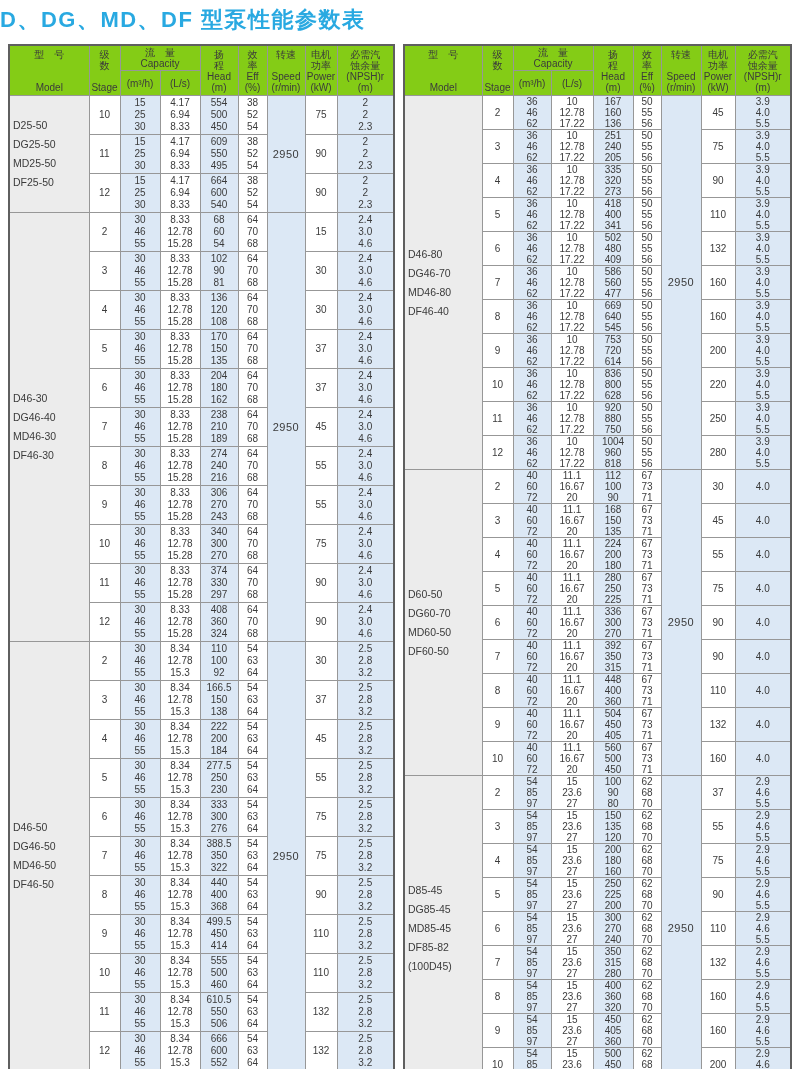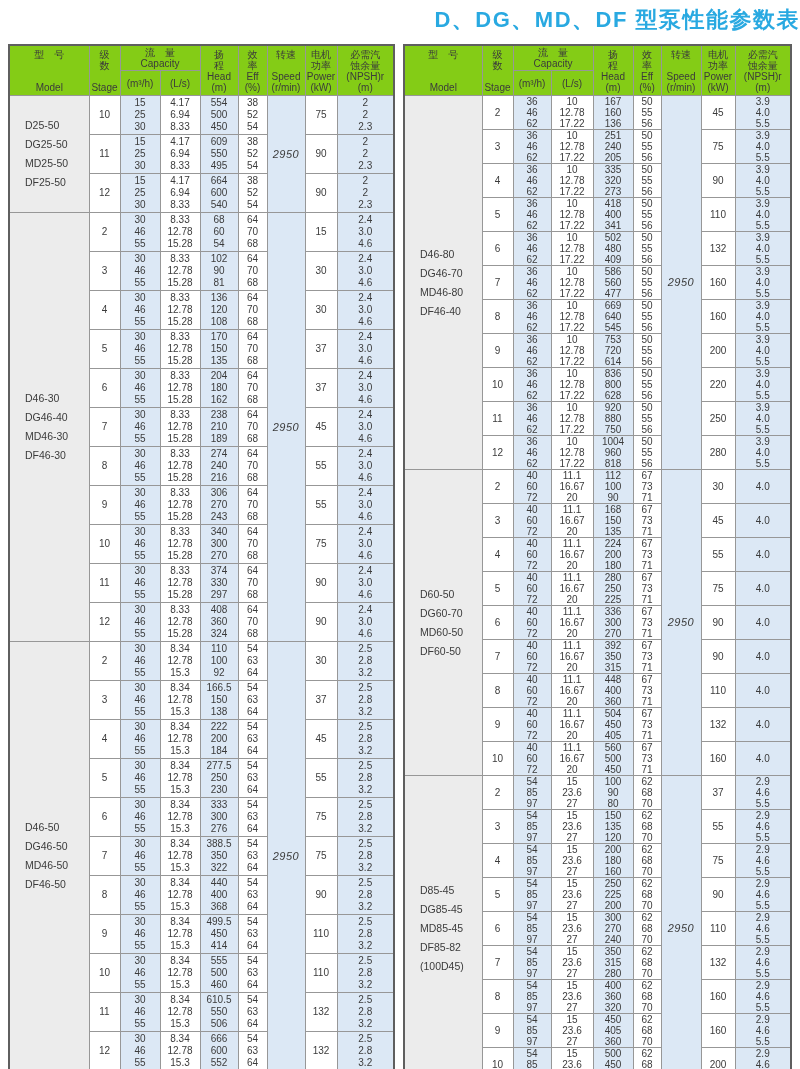--- a/index.html
+++ b/index.html
@@ -1,34 +1,34 @@
 <!DOCTYPE html>
 <html><head>
 <meta charset="utf-8">
 <style>
   html,body{margin:0;padding:0;}
   body{
     width:800px;height:1069px;background:#ffffff;overflow:hidden;
     font-family:"Liberation Sans","DejaVu Sans",sans-serif;color:#3b3b3b;
   }
   .title{
-    padding-top:5px;text-align:right;font-size:22px;font-weight:bold;
+    padding-top:5px;text-align:left;font-size:22px;font-weight:bold;
     color:#29a9e1;letter-spacing:1.5px;
   }
   .tables{display:flex;gap:8px;margin:9px 8px 0 8px;align-items:flex-start;}
   table.tbl{border-collapse:collapse;table-layout:fixed;border:2px solid #5f5f5f;}
   .tbl th,.tbl td{border:1px solid #979797;padding:0;text-align:center;vertical-align:middle;overflow:hidden;}
   .tbl thead th{background:#84cc16;font-weight:normal;font-size:10px;line-height:11px;height:24px;color:#3b3b3b;}
   .tbl td{font-size:10px;background:#ffffff;}
   .tbl-left  tbody td{height:38px;line-height:12px;}
   .tbl-right tbody td{height:33px;line-height:11px;}
   .tbl td.shade{background:#dce8f5;}
-  .tbl td.model{background:#ececec;text-align:left;padding-left:15px;font-size:10.5px;}
+  .tbl td.model{background:#ececec;text-align:left;padding-left:3px;font-size:10.5px;}
   .mname{margin:8px 0;line-height:11px;white-space:nowrap;}
-  .tbl td.speed{font-size:11px;letter-spacing:0.5px;font-style:italic;}
+  .tbl td.speed{font-size:11px;letter-spacing:0.5px;}
 </style>
 </head>
 <body>
 
 <div class="page">
   <div class="title">D、DG、MD、DF 型泵性能参数表</div>
   <div class="tables">
     <table class="tbl tbl-left" id="table-left">
         <colgroup>
           <col style="width: 80px;">

